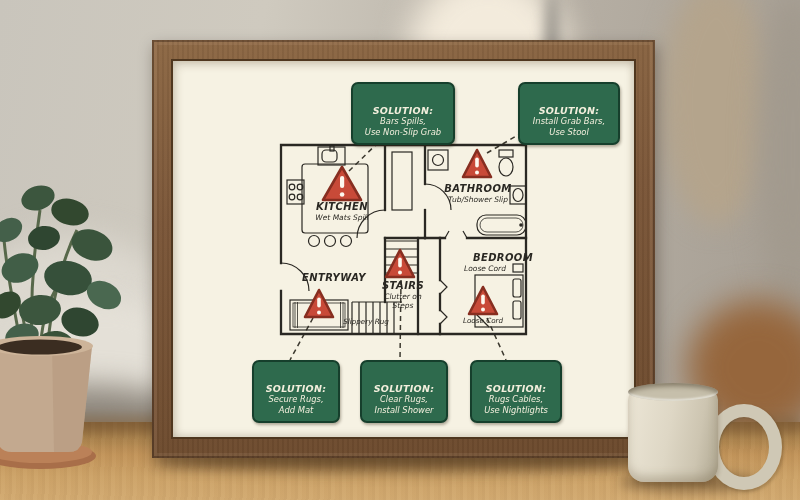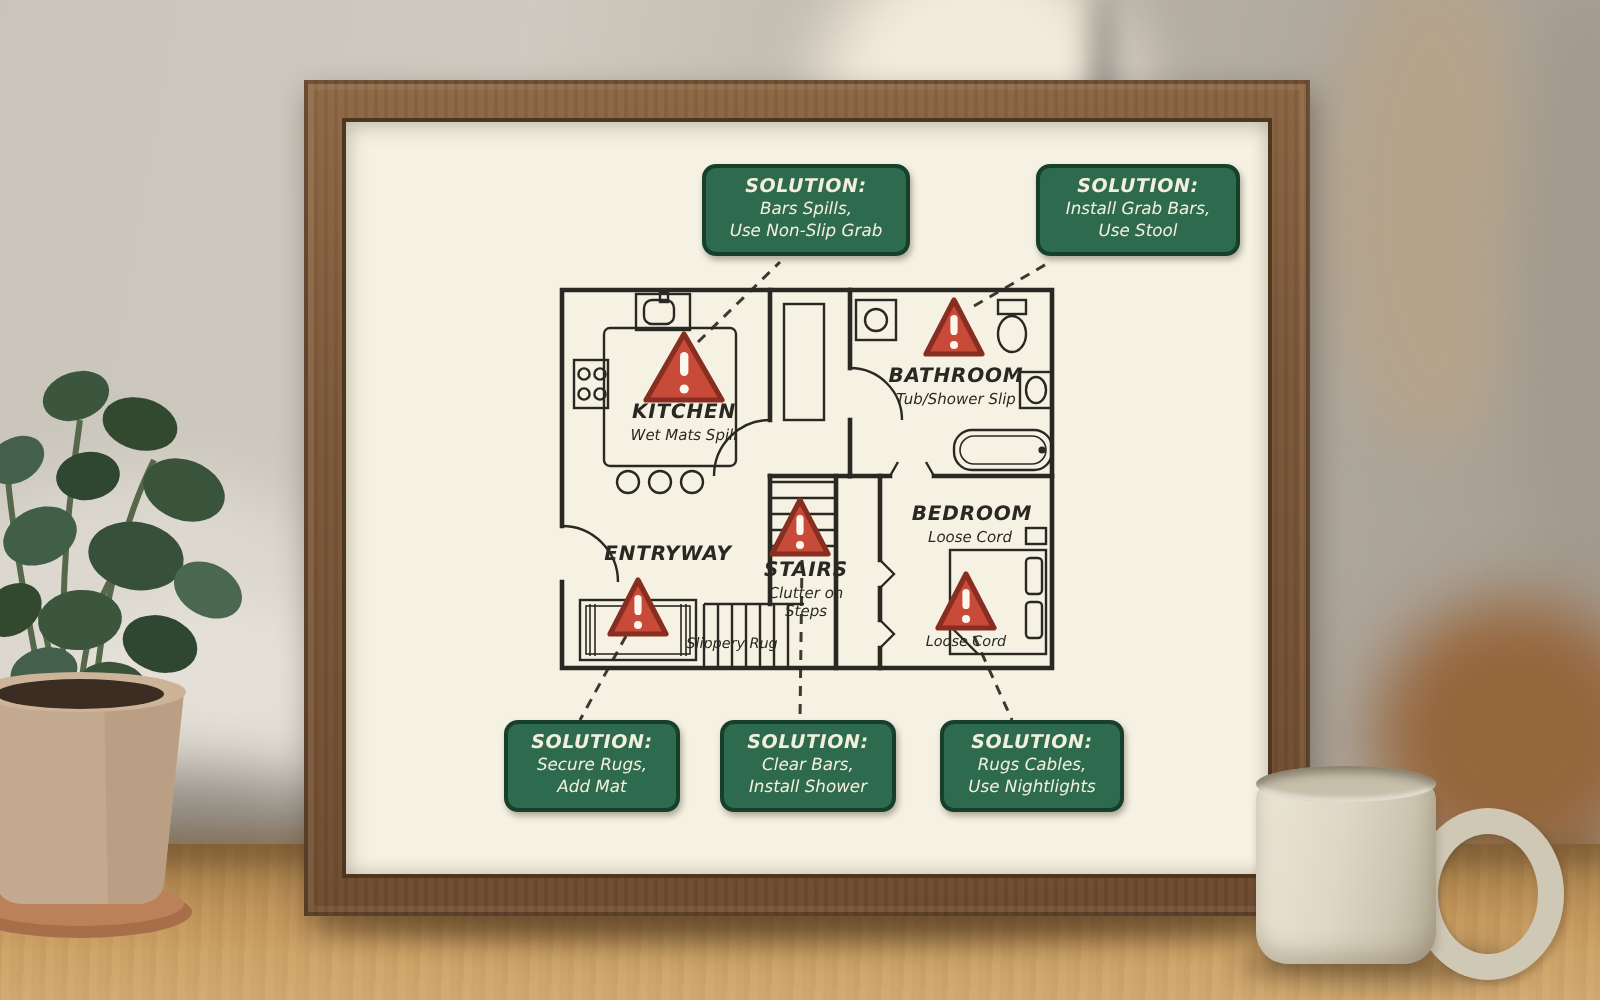--- a/index.html
+++ b/index.html
@@ -27,21 +27,21 @@
   
   .frame{left:152px;top:40px;width:503px;height:418px;
     background:linear-gradient(175deg,#8d6946 0%,#7b573a 40%,#6b4a2e 100%);
     box-shadow:inset 0 0 0 2px rgba(35,18,6,.35), inset 0 0 0 5px rgba(255,230,200,.08), 2px 6px 14px rgba(30,18,8,.35);}
   .frame .grain{position:absolute;inset:0;opacity:.5;
     background:repeating-linear-gradient(90deg,rgba(50,28,10,.14) 0 2px,rgba(210,170,130,.06) 2px 5px);}
   .poster{left:173px;top:61px;width:461px;height:376px;background:var(--paper,#f6f2e3);
     box-shadow:0 0 0 2px #4f3category,#4f371f;box-shadow:0 0 0 2px #4f371f, inset 2px 3px 10px rgba(60,40,15,.22), inset -2px -2px 8px rgba(60,40,15,.12);}
   
   .sol{position:absolute;background:var(--green,#2e6a4d);border:2px solid var(--green_border,#163f2c);
-    border-radius:7px;color:var(--box_text,#f3efdd);text-align:center;padding:4px 2px 5px;
+    border-radius:7px;color:var(--box_text,#f3efdd);text-align:center;padding:21px 2px 5px;
     font-style:italic;box-shadow:1px 2px 3px rgba(40,30,10,.35);}
   .sol-title{font-weight:bold;font-size:9.5px;letter-spacing:.3px;}
   .sol-line{font-size:8.4px;line-height:1.32;}
   
   .room-name{position:absolute;transform:translateX(-50%);color:var(--ink,#2a2823);
     font-weight:bold;font-style:italic;font-size:10px;letter-spacing:.4px;white-space:nowrap;}
   .room-sub{position:absolute;transform:translateX(-50%);color:var(--ink,#2a2823);
     font-style:italic;font-size:7.5px;white-space:nowrap;}
   .room-sub.wrap{white-space:normal;width:48px;text-align:center;line-height:1.25;}
   .tiny{font-size:7.2px;}
@@ -212,21 +212,21 @@
     </g>
   </svg>
 
   <div class="room-name" style="left:342px;top:201px;">KITCHEN</div>
   <div class="room-sub" style="left:342px;top:213px;">Wet Mats Spill</div>
   <div class="room-name" style="left:478px;top:183px;text-align:right;">BATHROOM</div>
   <div class="room-sub" style="left:478px;top:195px;">Tub/Shower Slip</div>
   <div class="room-name" style="left:334px;top:272px;">ENTRYWAY</div>
   <div class="room-name" style="left:403px;top:280px;">STAIRS</div>
   <div class="room-sub wrap" style="left:403px;top:292px;">Clutter on Steps</div>
-  <div class="room-name" style="left:486px;top:252px;">BEDROOM</div>
+  <div class="room-name" style="left:503px;top:252px;">BEDROOM</div>
   <div class="room-sub" style="left:485px;top:264px;">Loose Cord</div>
   <div class="room-sub tiny" style="left:320px;top:317px;margin-left:46px;">Slippery Rug</div>
   <div class="room-sub tiny" style="left:483px;top:316px;">Loose Cord</div>
 
   <div class="sol" style="left:351px;top:82px;width:96px;">
     <div class="sol-title">SOLUTION:</div>
     <div class="sol-line">Bars Spills,</div>
     <div class="sol-line">Use Non-Slip Grab</div>
   </div>
   <div class="sol" style="left:518px;top:82px;width:94px;">
@@ -234,21 +234,21 @@
     <div class="sol-line">Install Grab Bars,</div>
     <div class="sol-line">Use Stool</div>
   </div>
   <div class="sol" style="left:252px;top:360px;width:80px;">
     <div class="sol-title">SOLUTION:</div>
     <div class="sol-line">Secure Rugs,</div>
     <div class="sol-line">Add Mat</div>
   </div>
   <div class="sol" style="left:360px;top:360px;width:80px;">
     <div class="sol-title">SOLUTION:</div>
-    <div class="sol-line">Clear Bars,</div>
+    <div class="sol-line">Clear Rugs,</div>
     <div class="sol-line">Install Shower</div>
   </div>
   <div class="sol" style="left:470px;top:360px;width:84px;">
     <div class="sol-title">SOLUTION:</div>
     <div class="sol-line">Rugs Cables,</div>
     <div class="sol-line">Use Nightlights</div>
   </div>
 
   <svg class="plant" viewBox="0 0 150 320">
     <g>

